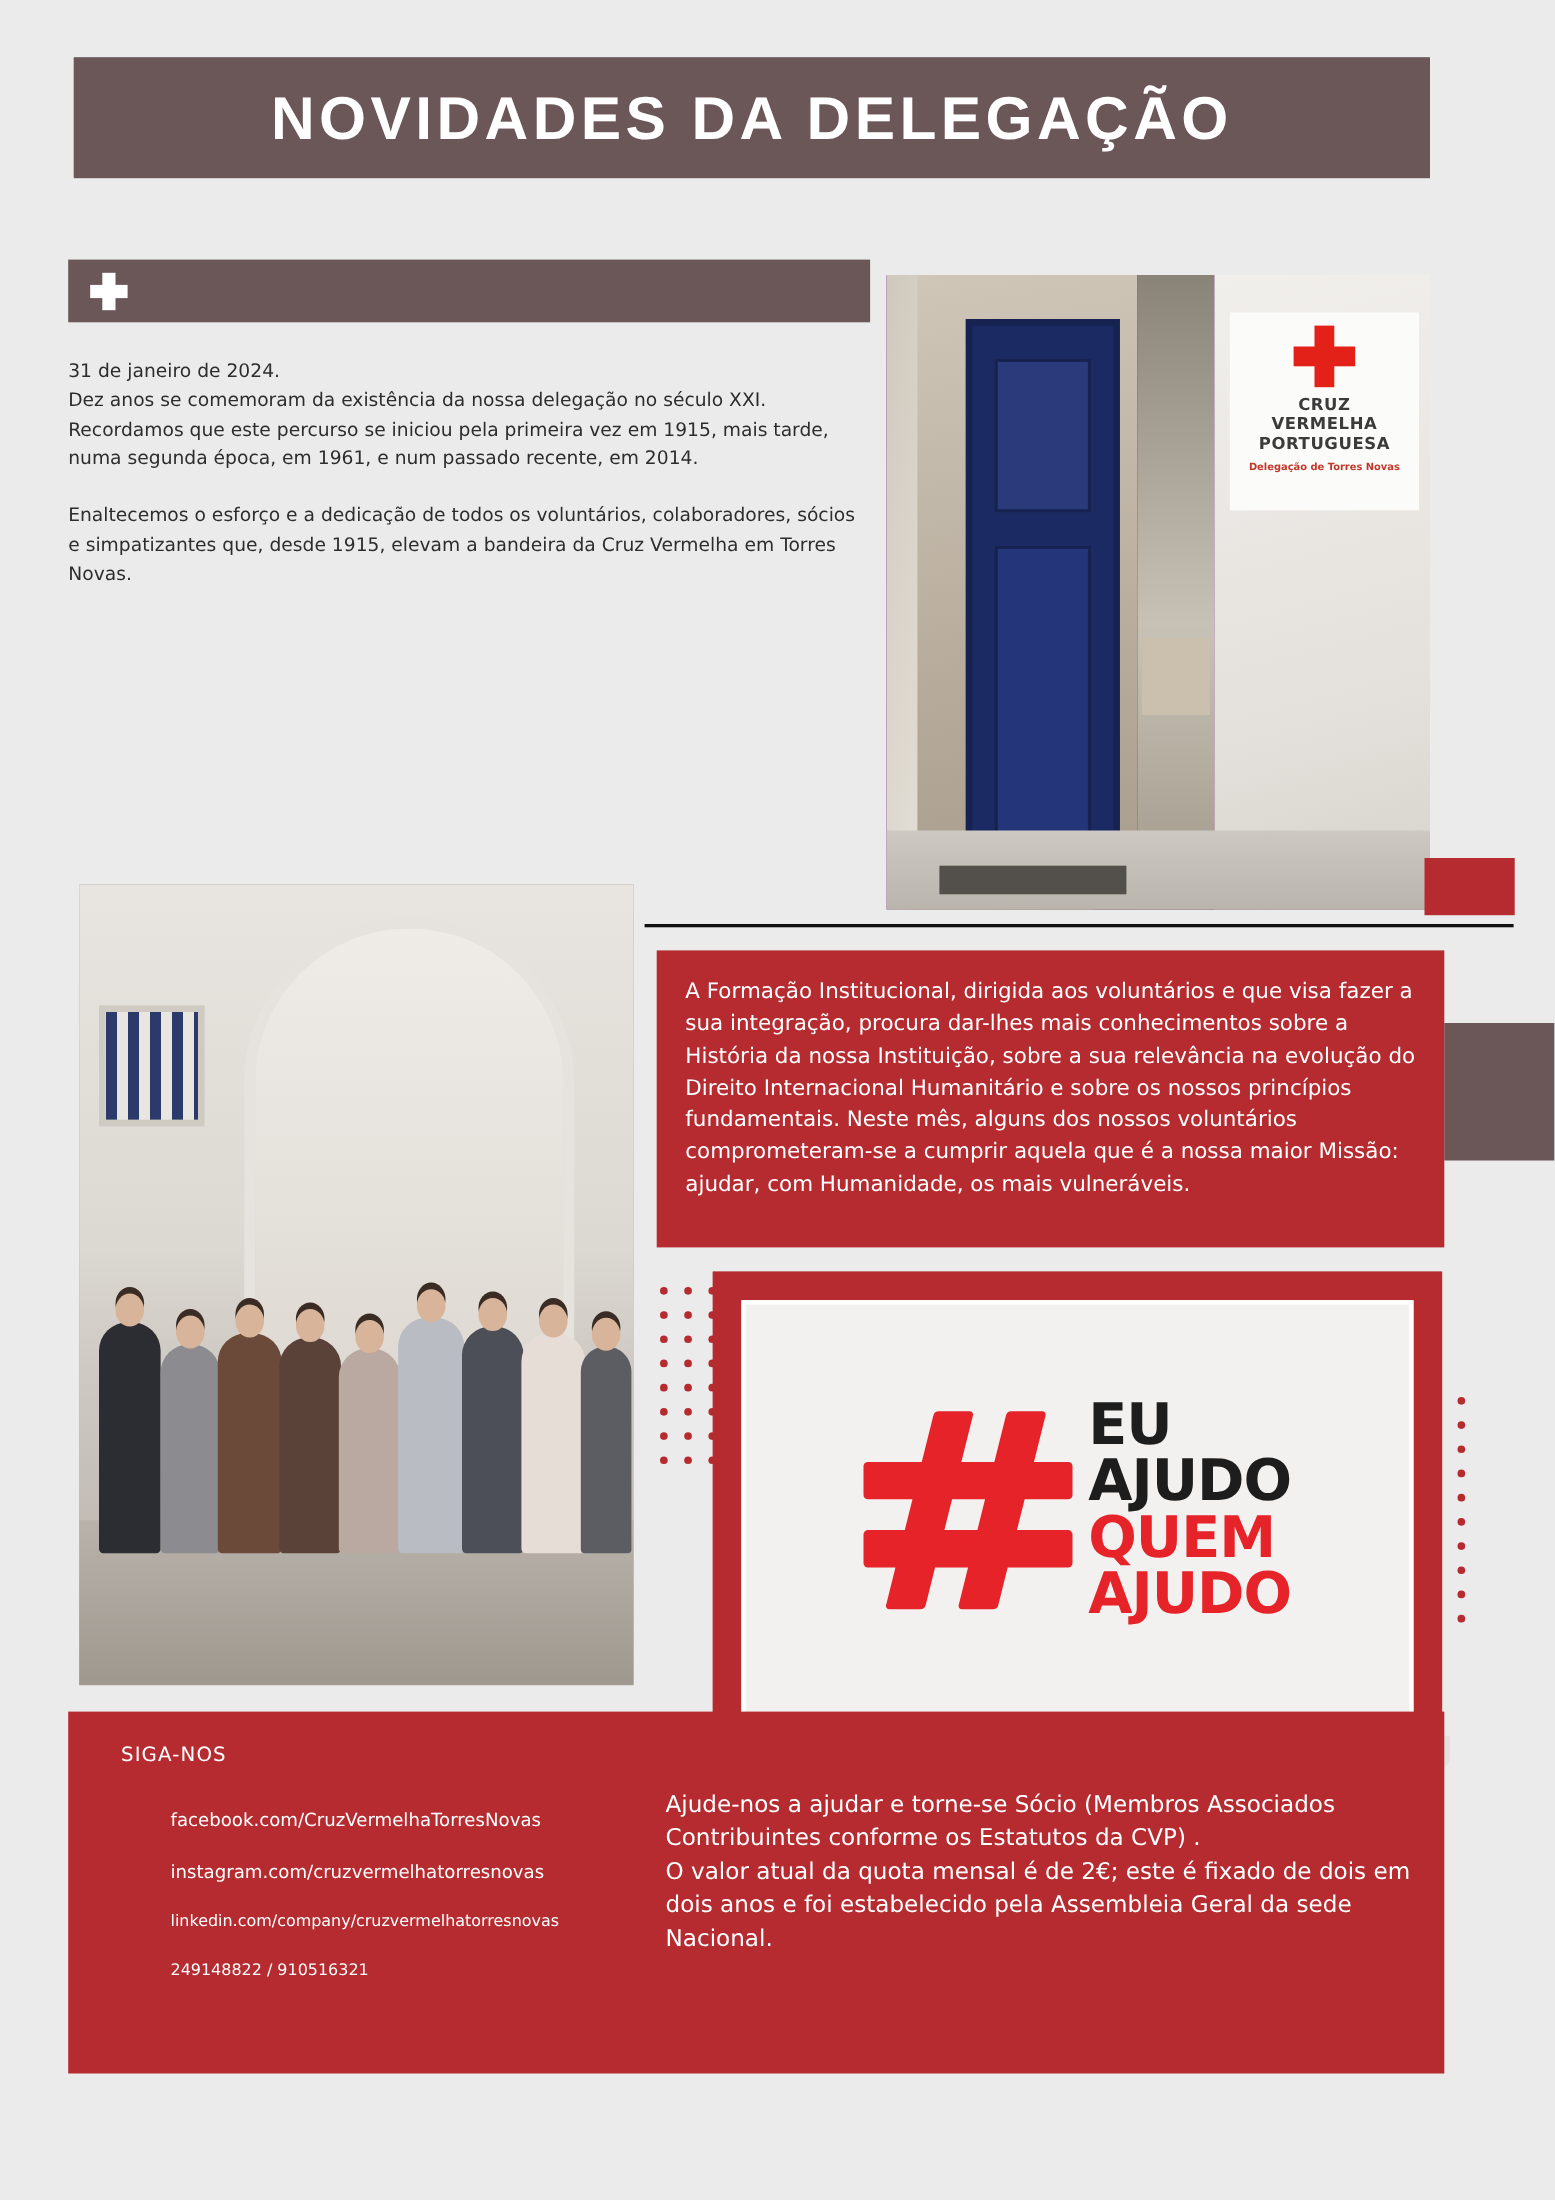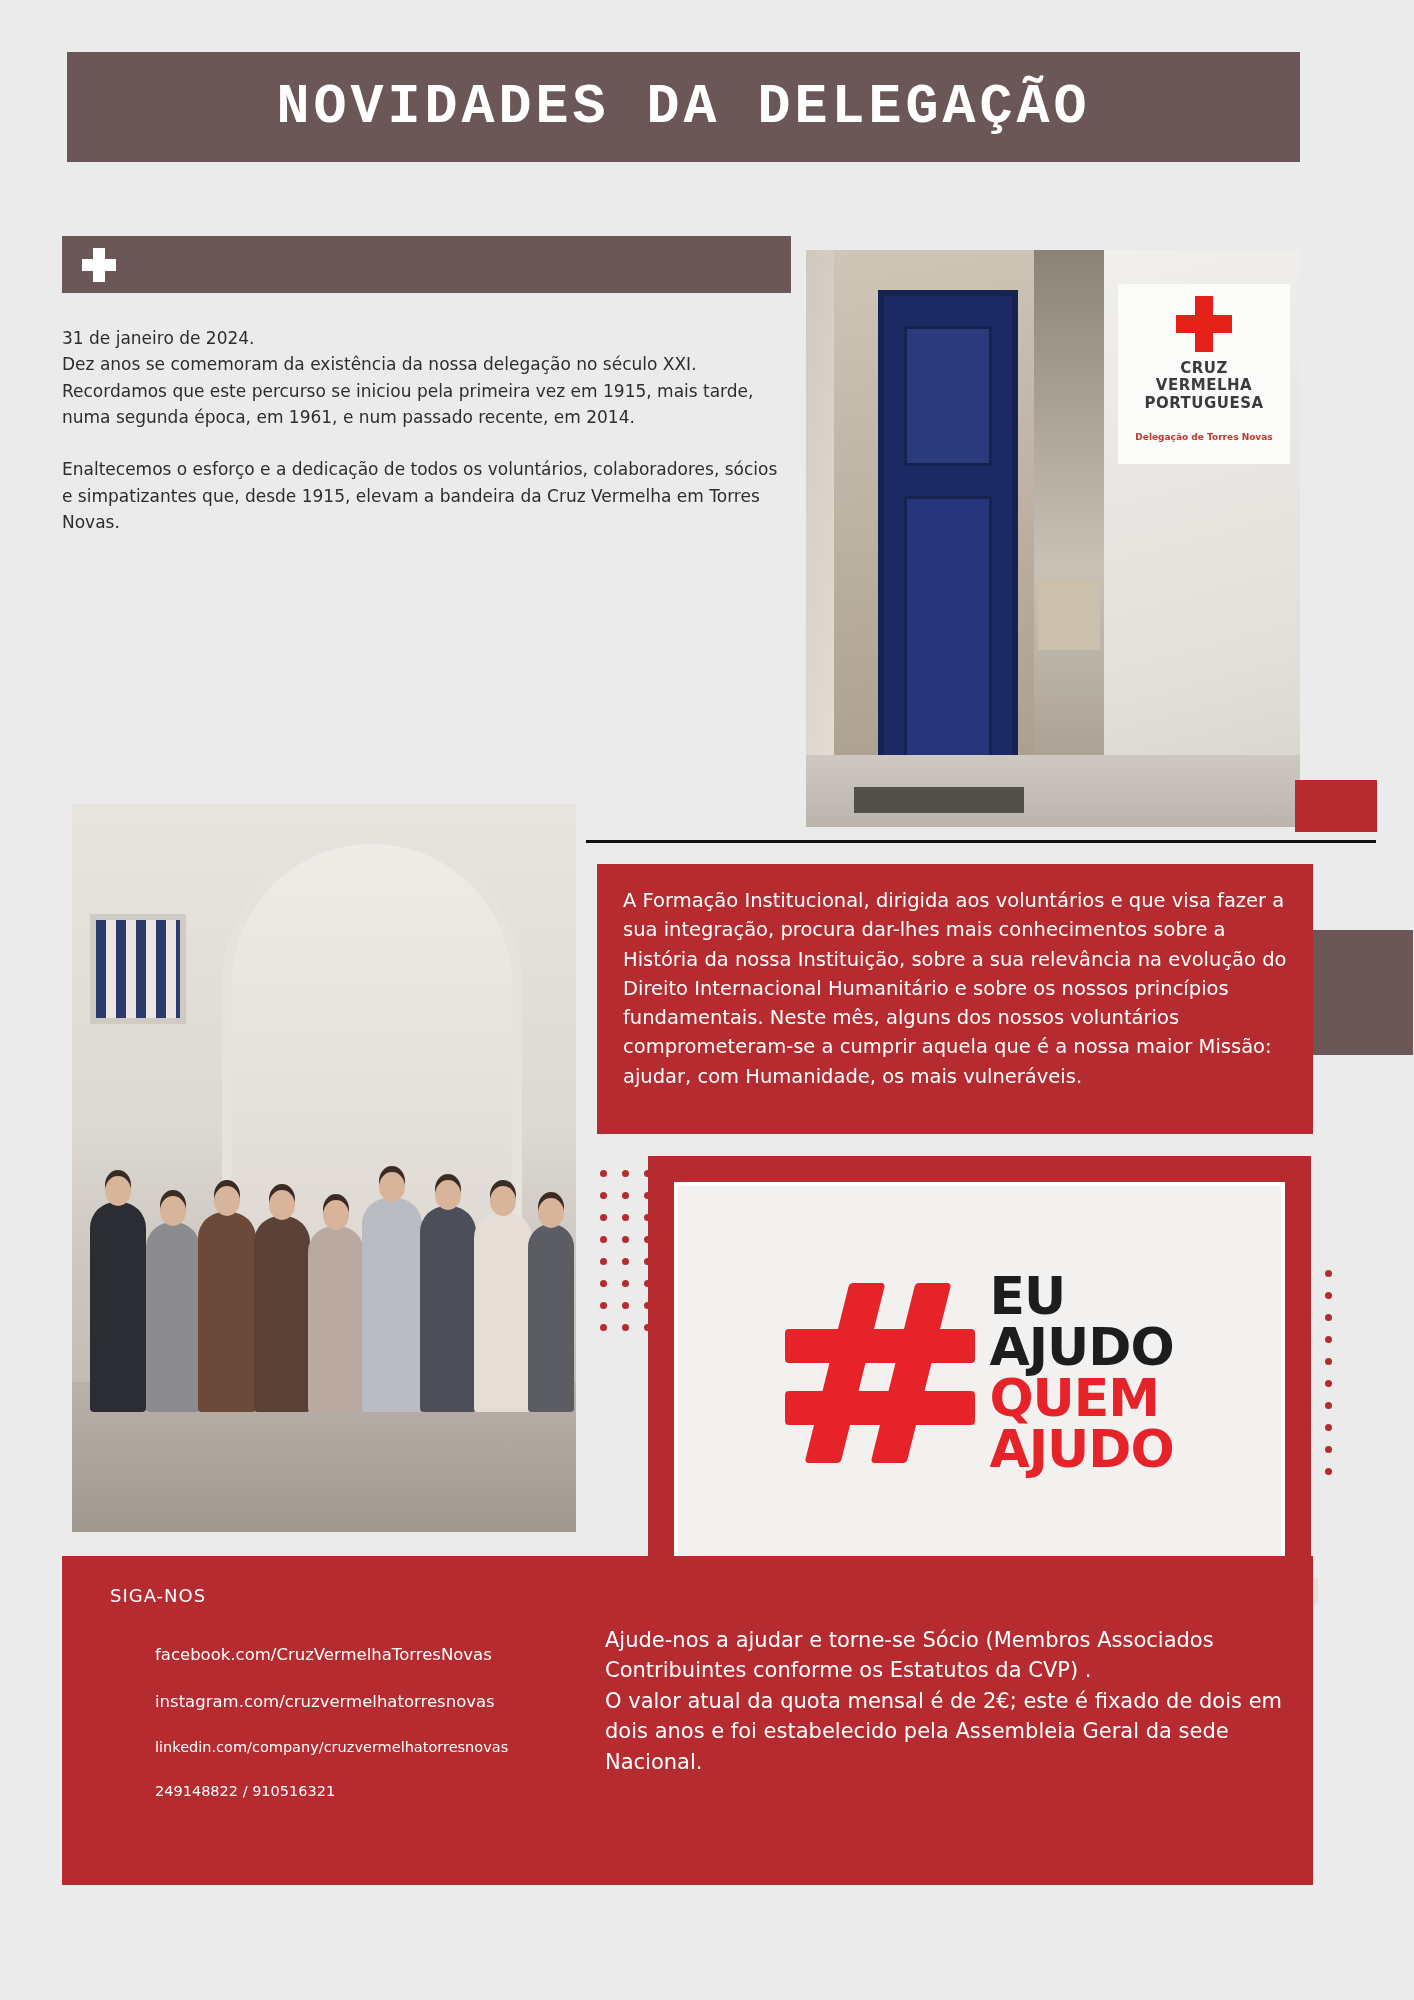--- a/index.html
+++ b/index.html
@@ -23,21 +23,21 @@
     top: 52px;
     width: 1233px;
     height: 110px;
     background: #6b5658;
     display: flex;
     align-items: center;
     justify-content: center;
   }
   .header-title {
     color: #ffffff;
-    font-family: Liberation Mono, monospace;
+    font-family: Liberation Sans, sans-serif;
     font-weight: bold;
     font-size: 55px;
     letter-spacing: 4px;
     white-space: nowrap;
   }
 
   
   .section-bar {
     position: absolute;
     left: 62px;
@@ -143,21 +143,21 @@
   .cvp-cross::before, .cvp-cross::after {
     content: ""; position: absolute; background: #e32119;
   }
   .cvp-cross::before { left: 19px; top: 0; width: 18px; height: 56px; }
   .cvp-cross::after { left: 0; top: 19px; width: 56px; height: 18px; }
   .cvp-name {
     color: #3b3b3b; font-weight: bold; font-size: 15px; line-height: 1.15;
     text-align: center; letter-spacing: .5px;
   }
   .cvp-sub {
-    color: #c0392b; font-size: 9px; font-weight: bold; margin-top: 20px;
+    color: #c0392b; font-size: 9px; font-weight: bold; margin-top: 8px;
     text-align: center;
   }
   .door-floor {
     position: absolute; left: 0; bottom: 0; width: 100%; height: 72px;
     background: linear-gradient(180deg,#cdc9c2,#b9b4ac);
   }
   .door-mat {
     position: absolute; left: 48px; bottom: 14px; width: 170px; height: 26px;
     background: #53504c;
   }

